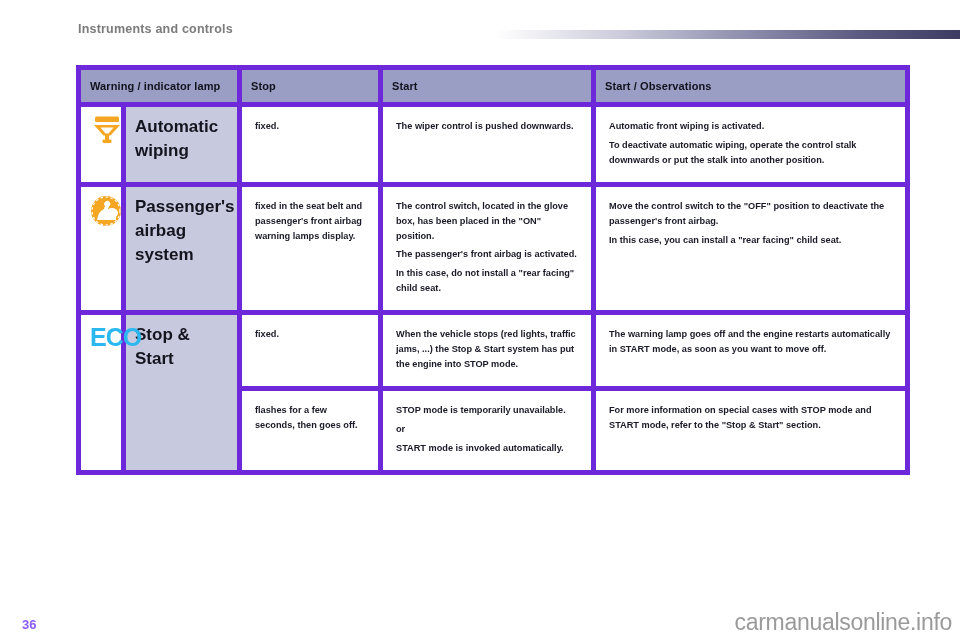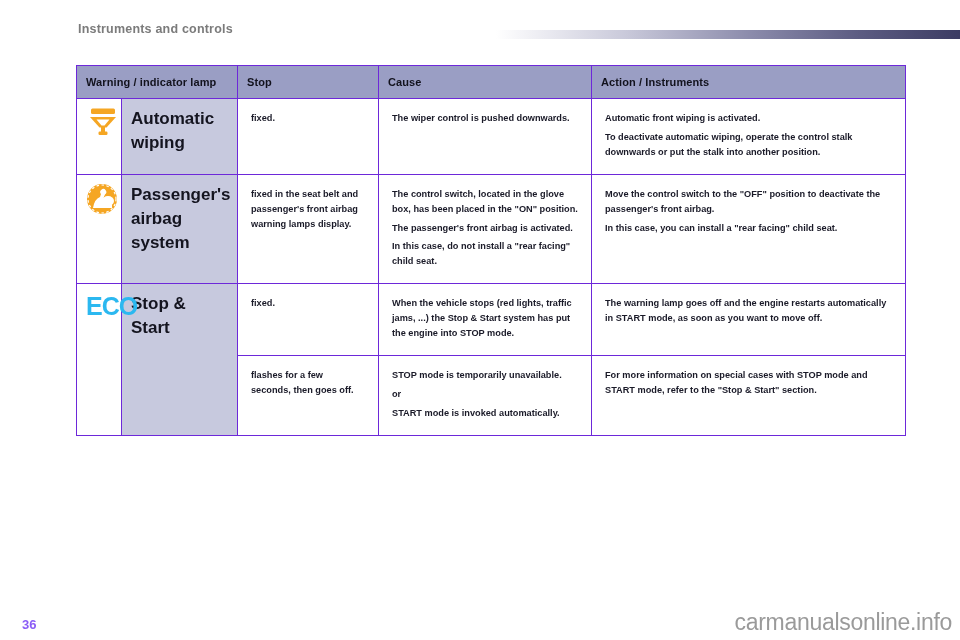--- a/index.html
+++ b/index.html
@@ -34,21 +34,21 @@
     left: 76px; top: 65px;
     width: 829px;
   }
   table.lamp-table {
     width: 100%;
     border-collapse: collapse;
     table-layout: fixed;
   }
   table.lamp-table th,
   table.lamp-table td {
-    border: 1px solid #6d28d9;
+    border: 5px solid #6d28d9;
     vertical-align: top;
     padding: 8px 9px 10px 9px;
     text-align: left;
   }
   table.lamp-table thead th {
     background: #9a9ec4;
     color: #12121d;
     font-size: 11px;
     font-weight: bold;
     height: 33px;
@@ -134,22 +134,22 @@
         <col class="c-icon">
           <col class="c-lamp">
           <col class="c-state">
           <col class="c-cause">
           <col class="c-act">
       </colgroup>
       <thead>
         <tr>
           <th colspan="2">Warning / indicator lamp</th>
           <th>Stop</th>
-          <th>Cause</th>
-          <th>Action / Instruments</th>
+          <th>Start</th>
+          <th>Start / Observations</th>
         </tr>
       </thead>
       <tbody>
 
         <tr>
           <td class="icon-cell">
             <span class="icon-box">
               <svg width="34" height="30" viewBox="0 0 34 30" aria-hidden="true">
                 <rect x="5" y="1.5" width="24" height="5.5" rx="1.5" fill="#f5a623"></rect>
                 <path d="M4 10 h26 l-9.5 10.5 h-7 Z" fill="#f5a623"></path>

